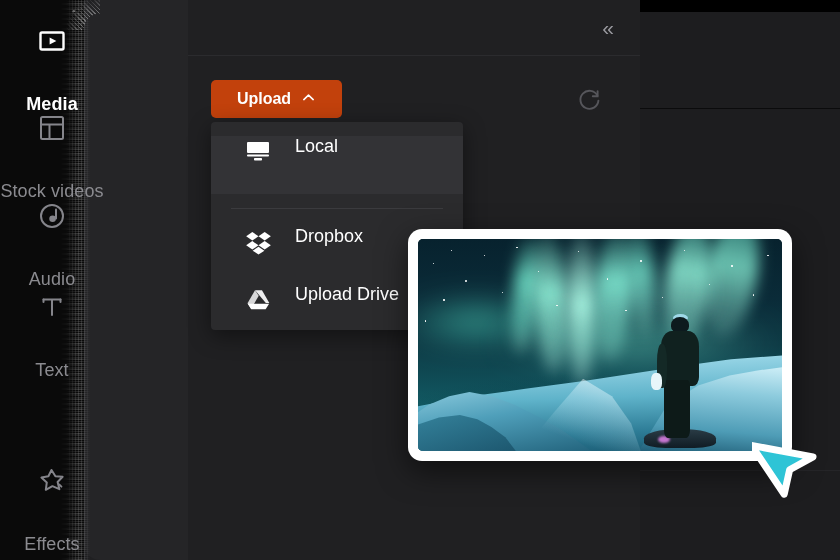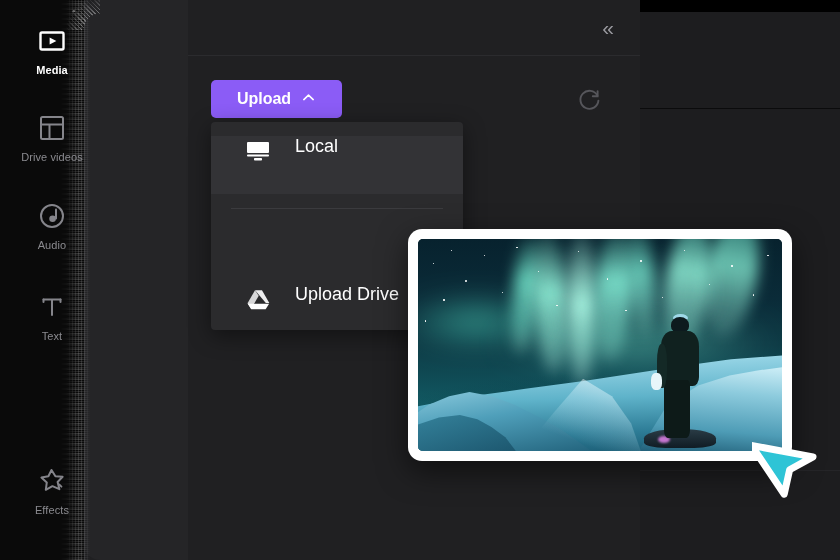--- a/index.html
+++ b/index.html
@@ -58,42 +58,42 @@
     opacity:.7;
   }
 
   
   .side-item{
     position:absolute;left:0;width:104px;
     display:flex;flex-direction:column;align-items:center;gap:9px;
     color:#8b8b90;cursor:pointer;user-select:none;
   }
   .side-item .ico{width:30px;height:30px;display:block;}
-  .side-item .lbl{font-size:11px;letter-spacing:.1px;line-height:1;}
+  .side-item .lbl{font-size:18px;letter-spacing:.1px;line-height:1;margin-top:30px;}
   .side-item.active{color:#ffffff;}
   .side-item.active .lbl{font-weight:600;}
 
   
   .tabs{position:absolute;left:188px;top:0;width:452px;height:56px;}
   .tab{
     position:absolute;top:14px;font-size:19px;color:#7a7a80;cursor:pointer;user-select:none;
   }
   .tab.active{color:#fff;font-weight:700;}
   .tab-underline{position:absolute;height:2px;background:#fff;border-radius:2px;}
   .tabs-rule{position:absolute;left:188px;top:55px;width:452px;height:1px;background:#2b2b2e;}
 
   .collapse-btn{
     position:absolute;left:592px;top:14px;width:32px;height:28px;
     color:#9a9aa0;font-size:21px;line-height:28px;text-align:center;cursor:pointer;user-select:none;
   }
 
   
   .upload-btn{
     position:absolute;left:211px;top:80px;width:131px;height:38px;
-    background:#8b5cf6;border-radius:5px;
+    background:#c2410c;border-radius:5px;
     display:flex;align-items:center;justify-content:center;gap:10px;
     color:#fff;font-size:16px;font-weight:600;cursor:pointer;user-select:none;
   }
   .refresh-btn{position:absolute;left:575px;top:85px;width:30px;height:30px;cursor:pointer;}
 
   
   .dropdown{
     position:absolute;left:211px;top:122px;width:252px;height:208px;
     background:#2b2b2d;border-radius:4px;
     box-shadow:0 6px 22px rgba(0,0,0,.45);
@@ -190,21 +190,21 @@
     <span class="lbl">Media</span>
   </div>
 
   <div class="side-item" style="top:113px">
     <span class="ico">
       <svg viewBox="0 0 30 30" width="30" height="30" fill="none" stroke="#85858b" stroke-width="2">
         <rect x="4" y="4" width="22" height="22" rx="1.5"></rect>
         <path d="M4 11.5 H26 M12.5 11.5 V26"></path>
       </svg>
     </span>
-    <span class="lbl">Drive videos</span>
+    <span class="lbl">Stock videos</span>
   </div>
 
   <div class="side-item" style="top:201px">
     <span class="ico">
       <svg viewBox="0 0 30 30" width="30" height="30" fill="none" stroke="#85858b" stroke-width="2">
         <circle cx="15" cy="15" r="11"></circle>
         <path d="M19 8.5 V17.5" stroke-linecap="round"></path>
         <circle cx="15.6" cy="17.8" r="3.3" fill="#85858b" stroke="none"></circle>
       </svg>
     </span>
@@ -259,20 +259,32 @@
           <rect x="3" y="5" width="22" height="11" rx="1" fill="#ffffff"></rect>
           <rect x="3" y="17.6" width="22" height="1.9" rx="0.9" fill="#ffffff"></rect>
           <rect x="10" y="21" width="8" height="2.6" rx="0.8" fill="#ffffff"></rect>
         </svg>
       </span>
       <span>Local</span>
     </div>
 
     <div class="dd-sep"></div>
 
+    <div class="dd-item" style="top:104px">
+      <span class="dd-ico">
+        <svg viewBox="0 0 28 28" width="27" height="27" fill="#ffffff">
+          <path d="M7.6 4.2 L1.2 8.6 L7.6 13 L14 8.6 Z"></path>
+          <path d="M20.4 4.2 L14 8.6 L20.4 13 L26.8 8.6 Z"></path>
+          <path d="M7.6 13.6 L1.2 18 L7.6 22.4 L14 18 Z"></path>
+          <path d="M20.4 13.6 L14 18 L20.4 22.4 L26.8 18 Z"></path>
+          <path d="M7.9 23.6 L14 19.4 L20.1 23.6 L14 27.4 Z"></path>
+        </svg>
+      </span>
+      <span>Dropbox</span>
+    </div>
 
     <div class="dd-item" style="top:162px">
       <span class="dd-ico">
         <svg viewBox="0 0 28 28" width="27" height="27" fill="#ffffff">
           <path d="M10.4 4.4 L17.6 4.4 L25.2 17.6 L21.6 17.6 Z" opacity="0.92"></path>
           <path d="M10.4 4.4 L2.6 17.8 L6.4 23.6 L14.2 10.2 Z" opacity="0.82"></path>
           <path d="M2.8 18.4 L25.0 18.4 L21.4 24.2 L6.4 24.2 Z"></path>
         </svg>
       </span>
       <span>Upload Drive</span>

